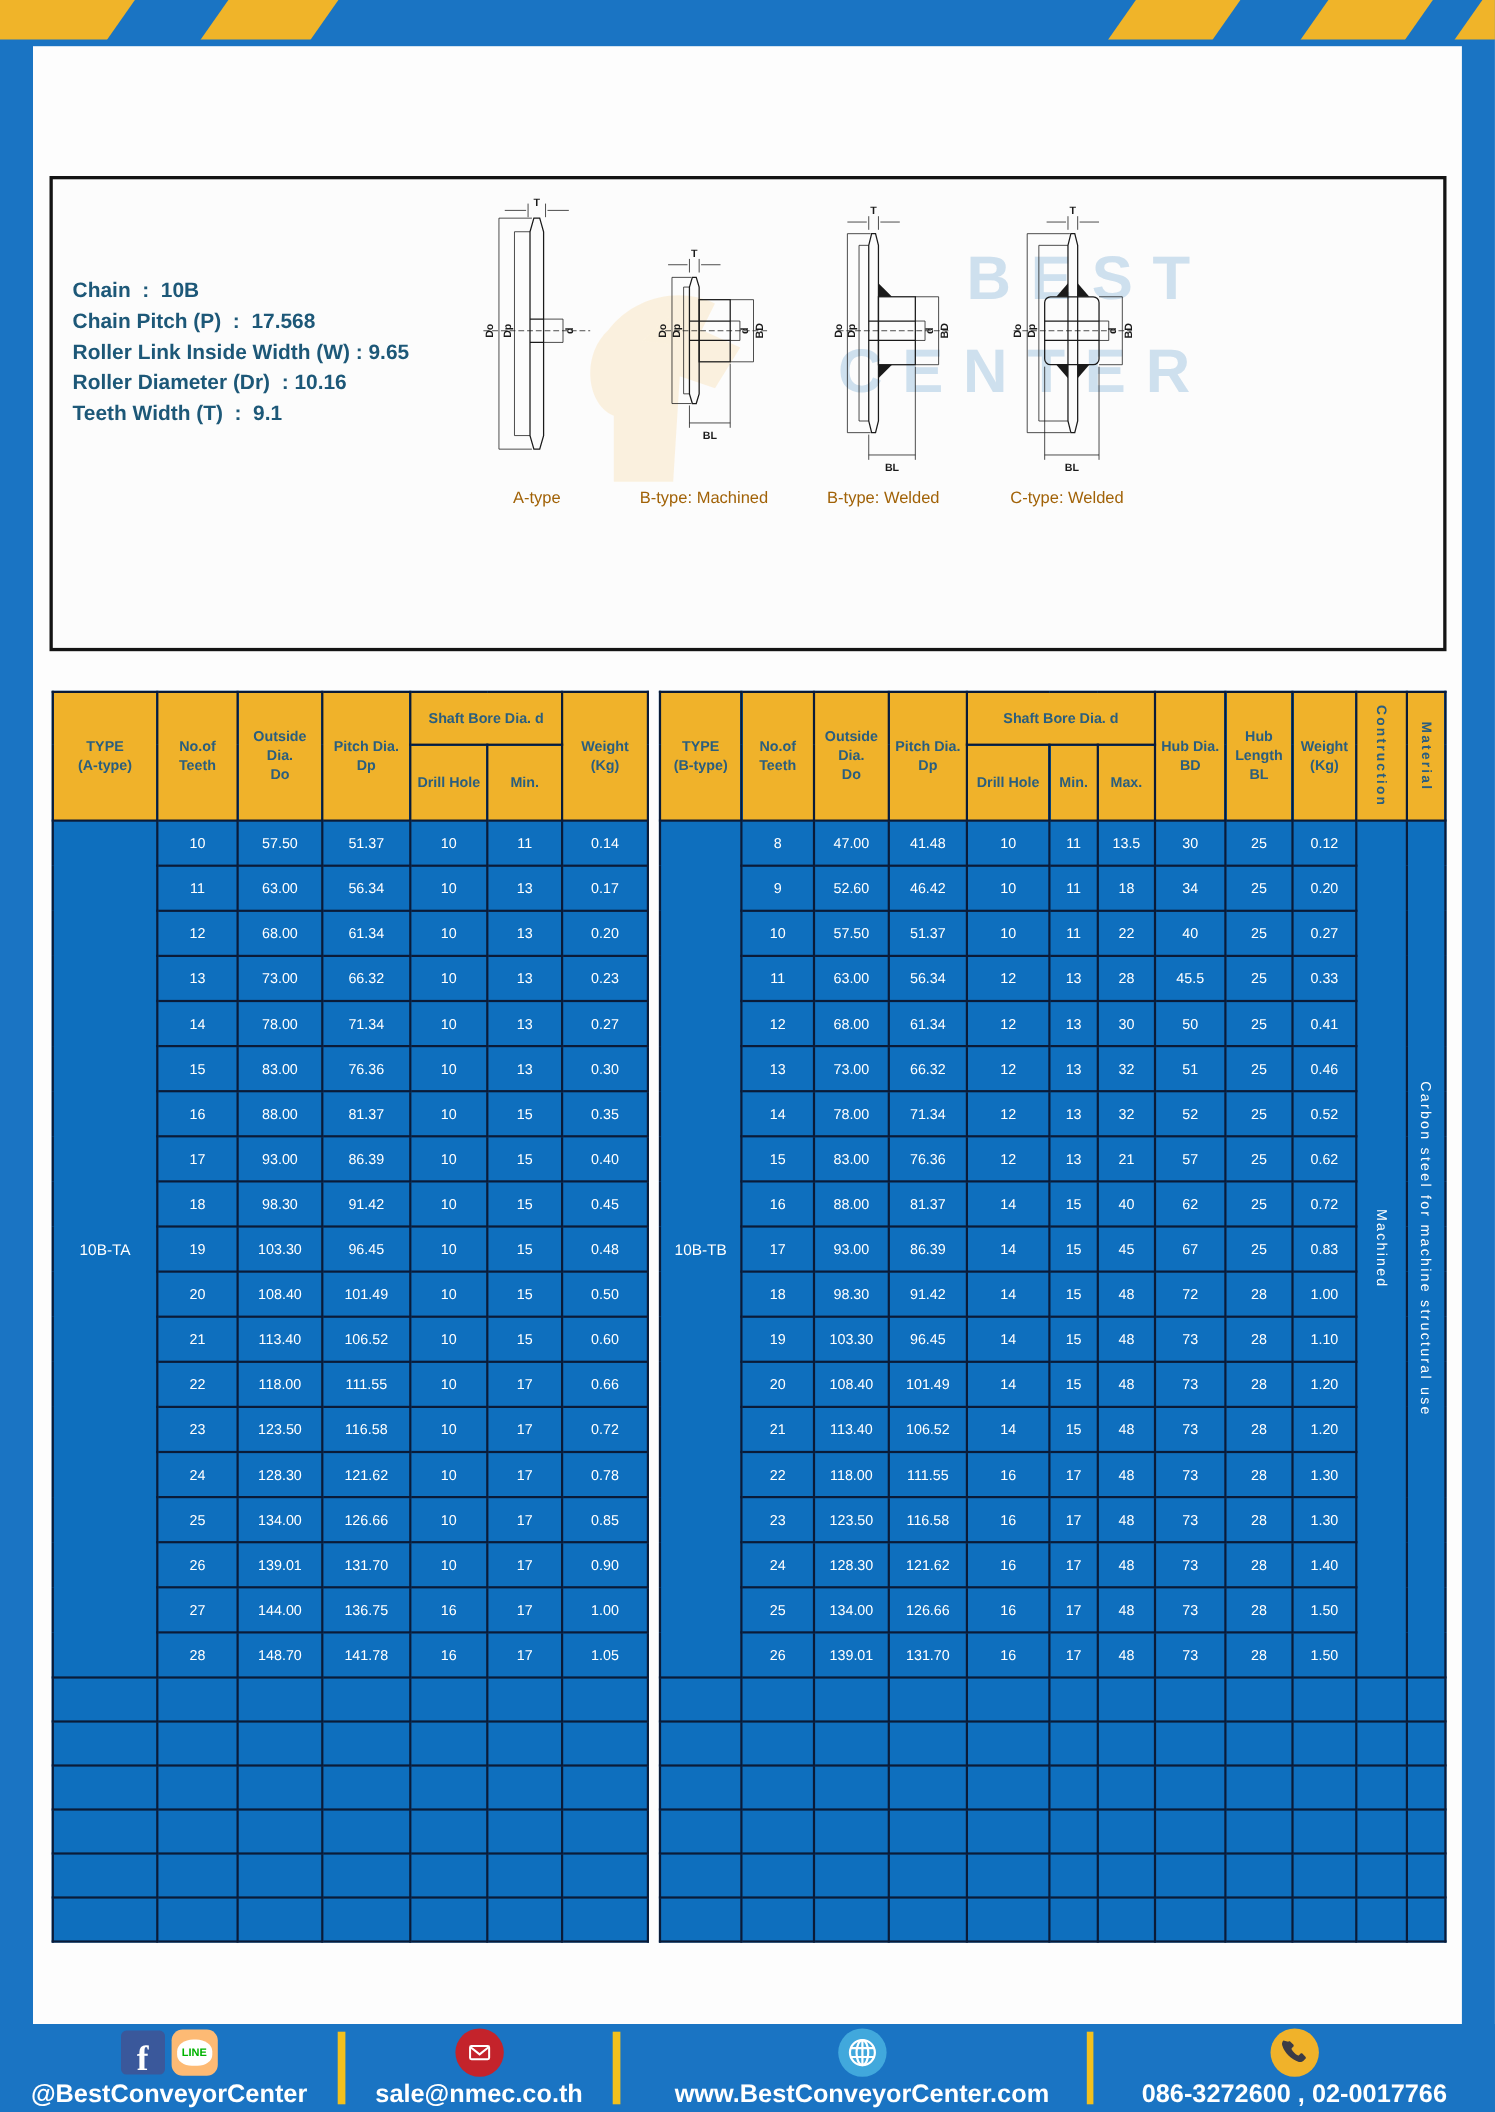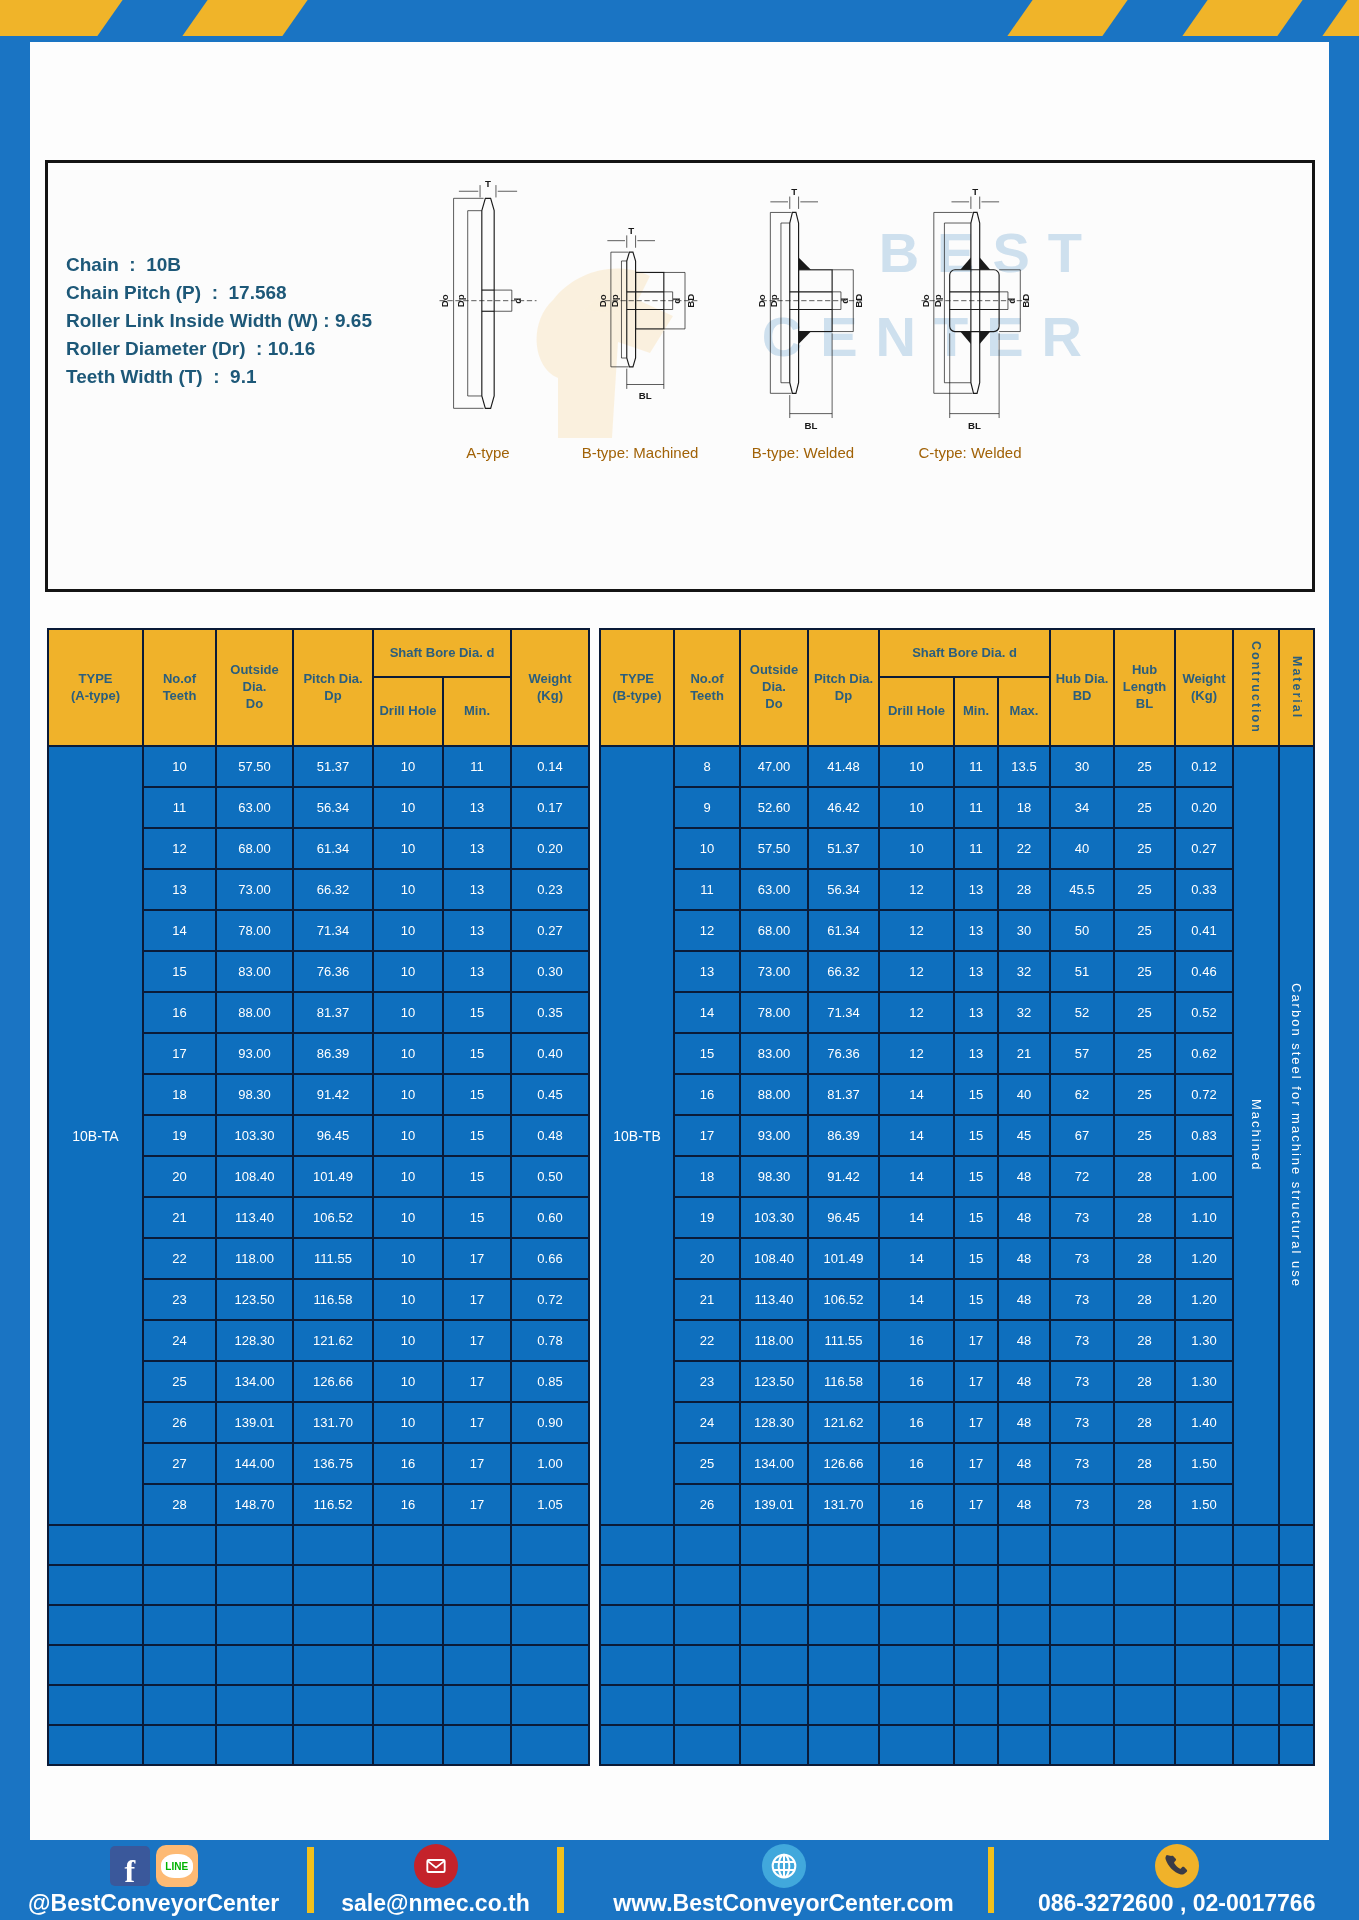--- a/index.html
+++ b/index.html
@@ -432,21 +432,21 @@
           <td>27</td>
           <td>144.00</td>
           <td>136.75</td>
           <td>16</td>
           <td>17</td>
           <td>1.00</td>
         </tr>
         <tr>
           <td>28</td>
           <td>148.70</td>
-          <td>116.52</td>
+          <td>141.78</td>
           <td>16</td>
           <td>17</td>
           <td>1.05</td>
         </tr>
         <tr class="empty-row">
           <td></td>
           <td></td>
           <td></td>
           <td></td>
           <td></td>

